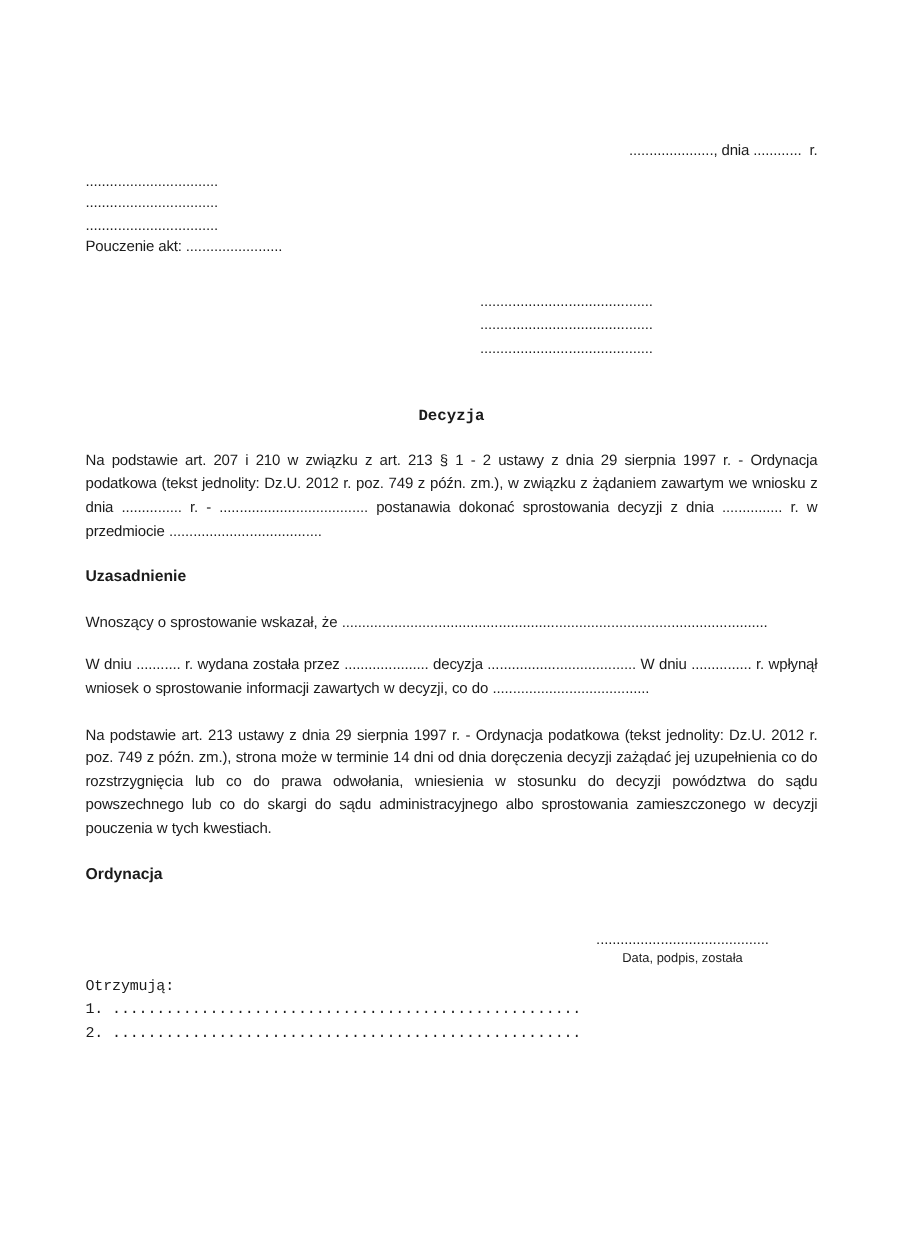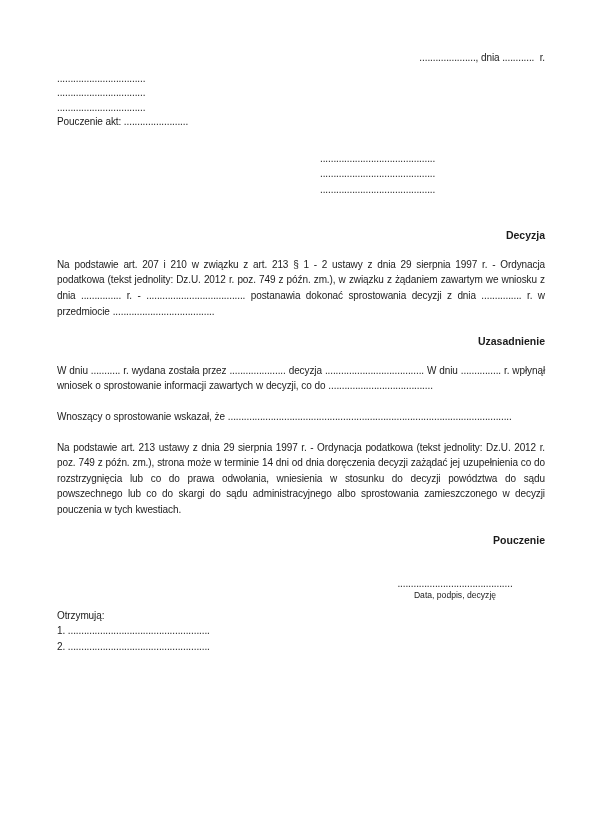--- a/index.html
+++ b/index.html
@@ -17,42 +17,44 @@
     font-size: 10px;
     line-height: 15.6px;
     letter-spacing: -0.1px;
     box-sizing: border-box;
     padding: 50px 55px 0 57px;
     overflow: hidden;
   }
   .date-line {
     text-align: right;
     white-space: nowrap;
+    margin-top: 43px;
   }
   .sender-block {
     margin-top: 6px;
     line-height: 14.6px;
   }
   .sender-block div { white-space: nowrap; }
   .recipient-block {
     margin-top: 21px;
     margin-left: 263px;
     line-height: 15.4px;
   }
   .recipient-block div { white-space: nowrap; }
   .doc-title {
     margin-top: 31px;
-    text-align: right;
+    text-align: center;
     font-weight: bold;
     font-size: 10.5px;
     letter-spacing: 0;
+    font-family: Liberation Mono, monospace;
   }
   .section-heading {
     margin-top: 15px;
-    text-align: right;
+    text-align: left;
     font-weight: bold;
     font-size: 10.5px;
     letter-spacing: 0;
   }
   p.para {
     margin: 13px 0 0 0;
     text-align: justify;
     word-spacing: 0.2px;
   }
   p.para-tight {
@@ -69,20 +71,21 @@
     line-height: 13px;
   }
   .signature-caption {
     font-size: 8.6px;
     line-height: 11px;
     letter-spacing: 0;
   }
   .recipients-block {
     margin-top: 7px;
     line-height: 15.2px;
+    font-family: Liberation Mono, monospace;
   }
   .recipients-block div { white-space: nowrap; }
 </style>
 </head>
 <body>
 
 <div class="page">
 
   <div class="date-line">....................., dnia ............&nbsp;&nbsp;r.</div>
 
@@ -98,33 +101,33 @@
     <div>...........................................</div>
     <div>...........................................</div>
   </div>
 
   <div class="doc-title">Decyzja</div>
 
   <p class="para">Na podstawie art. 207 i 210 w związku z art. 213 § 1 - 2 ustawy z dnia 29 sierpnia 1997 r. - Ordynacja podatkowa (tekst jednolity: Dz.U. 2012 r. poz. 749 z późn. zm.), w związku z żądaniem zawartym we wniosku z dnia ............... r. - ..................................... postanawia dokonać sprostowania decyzji z dnia ............... r. w przedmiocie ......................................</p>
 
   <div class="section-heading">Uzasadnienie</div>
 
+  <p class="para para-tight">Wnoszący o sprostowanie wskazał, że ..........................................................................................................</p>
+
   <p class="para">W dniu ........... r. wydana została przez ..................... decyzja ..................................... W dniu ............... r. wpłynął wniosek o sprostowanie informacji zawartych w decyzji, co do .......................................</p>
-
-  <p class="para para-tight">Wnoszący o sprostowanie wskazał, że ..........................................................................................................</p>
 
   <p class="para para-tight">Na podstawie art. 213 ustawy z dnia 29 sierpnia 1997 r. - Ordynacja podatkowa (tekst jednolity: Dz.U. 2012 r. poz. 749 z późn. zm.), strona może w terminie 14 dni od dnia doręczenia decyzji zażądać jej uzupełnienia co do rozstrzygnięcia lub co do prawa odwołania, wniesienia w stosunku do decyzji powództwa do sądu powszechnego lub co do skargi do sądu administracyjnego albo sprostowania zamieszczonego w decyzji pouczenia w tych kwestiach.</p>
 
 
-  <div class="section-heading">Pouczenie</div>
+  <div class="section-heading">Ordynacja</div>
 
 
   <div class="signature-block">
     <div class="signature-line">...........................................</div>
-    <div class="signature-caption">Data, podpis, decyzję</div>
+    <div class="signature-caption">Data, podpis, została</div>
   </div>
 
   <div class="recipients-block">
     <div>Otrzymują:</div>
     <div>1. .....................................................</div>
     <div>2. .....................................................</div>
   </div>
 
 </div>
 

